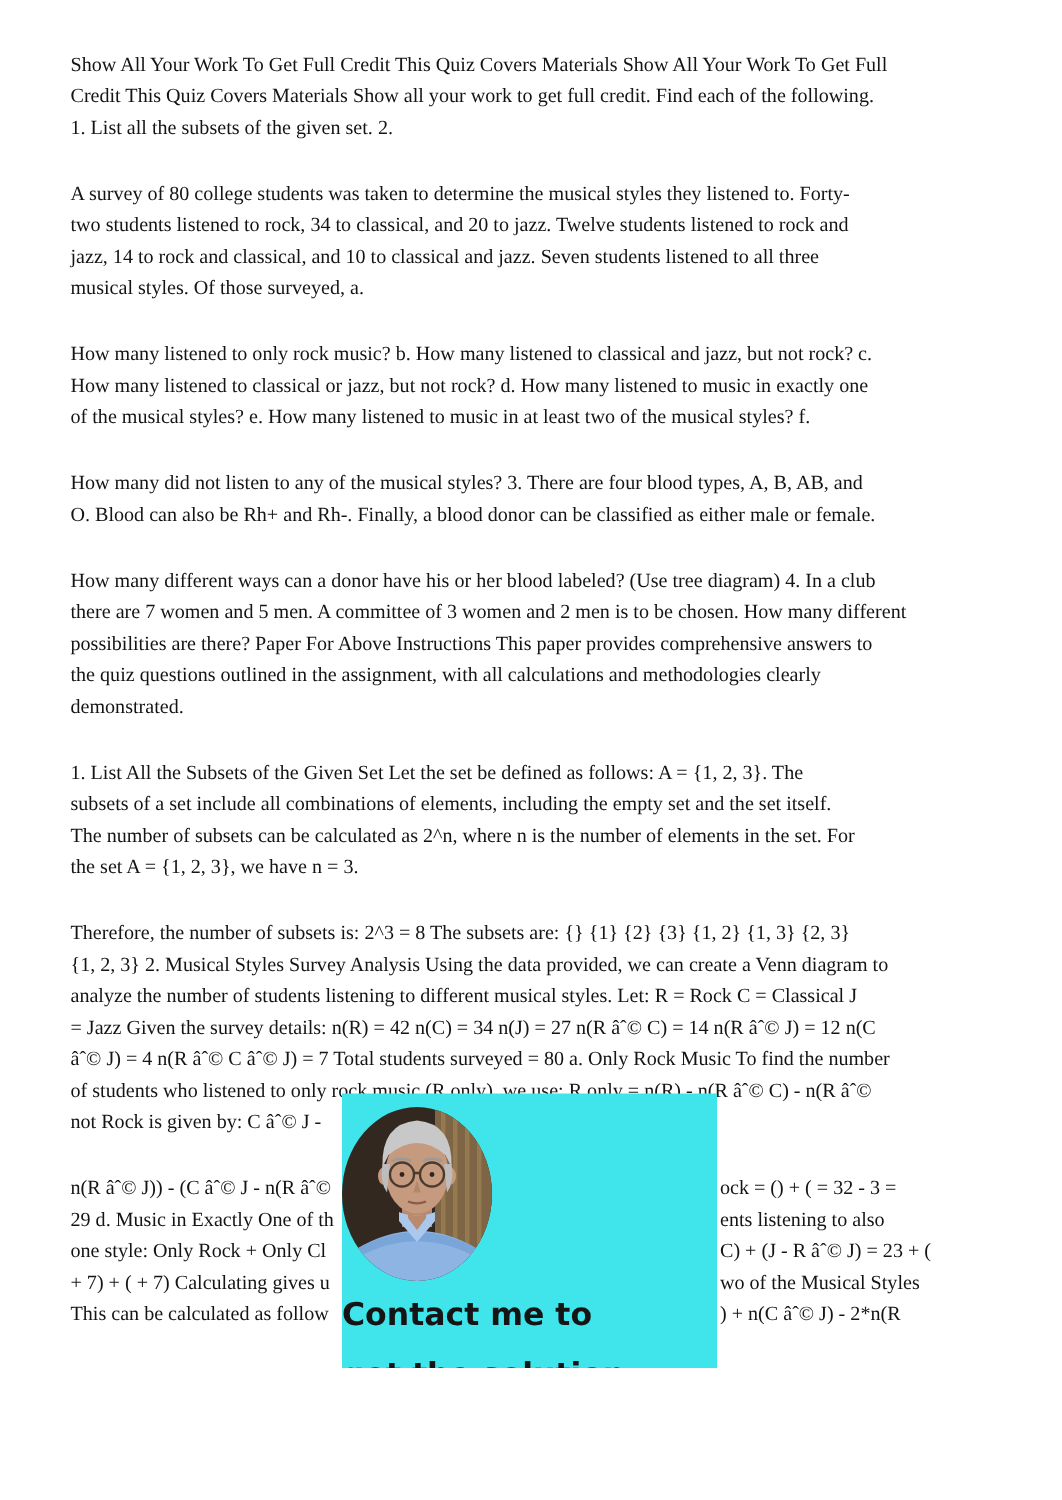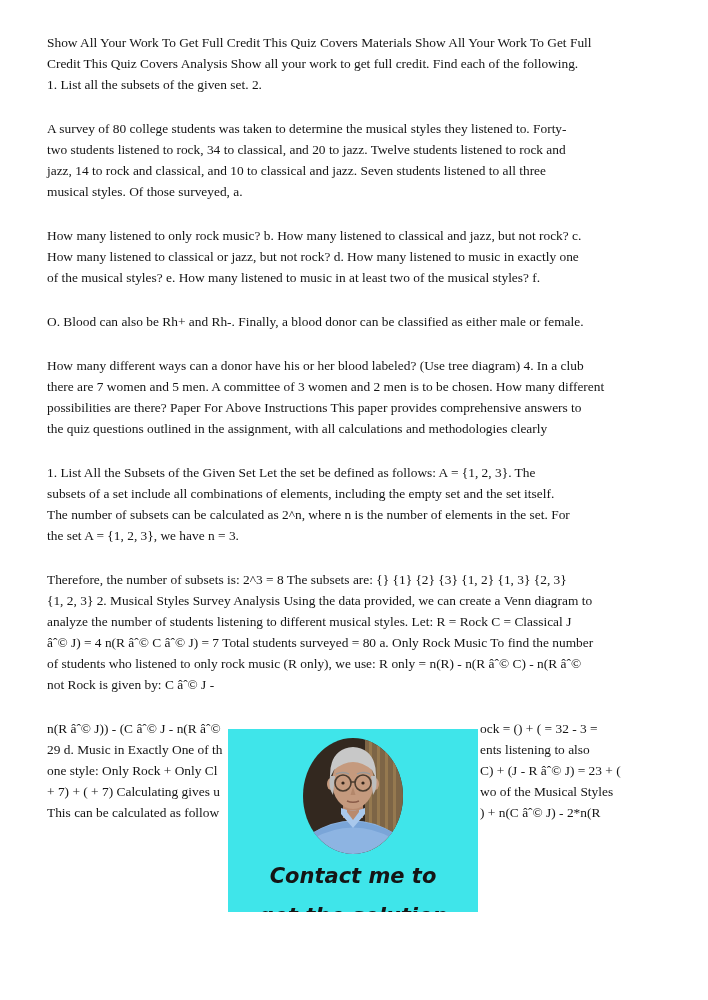--- a/index.html
+++ b/index.html
@@ -18,23 +18,21 @@
     color:#141414;
   }
   .para { margin:0 0 23px 0; }
   .line { position:relative; white-space:nowrap; height:21px; }
   .frag-right { position:absolute; left:433px; top:0; white-space:nowrap; }
 
   .promo {
     position:absolute;
     left:228px; top:729px;
     width:250px; height:244px;
-    text-align:center;
     overflow:hidden;
-    font-style:italic;
   }
   .photo-wrap { margin-top:9px; line-height:0; }
   .headline {
     margin-top:9px;
     font-family:"DejaVu Sans", sans-serif;
     font-weight:bold;
     font-size:21px;
     line-height:26px;
     color:#151515;
   }
@@ -48,53 +46,56 @@
 </style>
 </head>
 <body>
 
 <div class="page">
 
   <div class="doc">
 
   <div class="para">
         <div class="line">Show All Your Work To Get Full Credit This Quiz Covers Materials Show All Your Work To Get Full</div>
-        <div class="line">Credit This Quiz Covers Analysis Show all your work to get full credit. Find each of the following.</div>
+        <div class="line">Credit This Quiz Covers Materials Show all your work to get full credit. Find each of the following.</div>
         <div class="line">1. List all the subsets of the given set. 2.</div>
       </div>
       <div class="para">
         <div class="line">A survey of 80 college students was taken to determine the musical styles they listened to. Forty-</div>
         <div class="line">two students listened to rock, 34 to classical, and 20 to jazz. Twelve students listened to rock and</div>
         <div class="line">jazz, 14 to rock and classical, and 10 to classical and jazz. Seven students listened to all three</div>
         <div class="line">musical styles. Of those surveyed, a.</div>
       </div>
       <div class="para">
         <div class="line">How many listened to only rock music? b. How many listened to classical and jazz, but not rock? c.</div>
         <div class="line">How many listened to classical or jazz, but not rock? d. How many listened to music in exactly one</div>
         <div class="line">of the musical styles? e. How many listened to music in at least two of the musical styles? f.</div>
       </div>
       <div class="para">
+        <div class="line">How many did not listen to any of the musical styles? 3. There are four blood types, A, B, AB, and</div>
         <div class="line">O. Blood can also be Rh+ and Rh-. Finally, a blood donor can be classified as either male or female.</div>
       </div>
       <div class="para">
         <div class="line">How many different ways can a donor have his or her blood labeled? (Use tree diagram) 4. In a club</div>
         <div class="line">there are 7 women and 5 men. A committee of 3 women and 2 men is to be chosen. How many different</div>
         <div class="line">possibilities are there? Paper For Above Instructions This paper provides comprehensive answers to</div>
         <div class="line">the quiz questions outlined in the assignment, with all calculations and methodologies clearly</div>
+        <div class="line">demonstrated.</div>
       </div>
       <div class="para">
         <div class="line">1. List All the Subsets of the Given Set Let the set be defined as follows: A = {1, 2, 3}. The</div>
         <div class="line">subsets of a set include all combinations of elements, including the empty set and the set itself.</div>
         <div class="line">The number of subsets can be calculated as 2^n, where n is the number of elements in the set. For</div>
         <div class="line">the set A = {1, 2, 3}, we have n = 3.</div>
       </div>
       <div class="para">
         <div class="line">Therefore, the number of subsets is: 2^3 = 8 The subsets are: {} {1} {2} {3} {1, 2} {1, 3} {2, 3}</div>
         <div class="line">{1, 2, 3} 2. Musical Styles Survey Analysis Using the data provided, we can create a Venn diagram to</div>
         <div class="line">analyze the number of students listening to different musical styles. Let: R = Rock C = Classical J</div>
+        <div class="line">= Jazz Given the survey details: n(R) = 42 n(C) = 34 n(J) = 27 n(R âˆ© C) = 14 n(R âˆ© J) = 12 n(C</div>
         <div class="line">âˆ© J) = 4 n(R âˆ© C âˆ© J) = 7 Total students surveyed = 80 a. Only Rock Music To find the number</div>
         <div class="line">of students who listened to only rock music (R only), we use: R only = n(R) - n(R âˆ© C) - n(R âˆ©</div>
         <div class="line"><span>not Rock is given by: C âˆ© J -</span></div>
       </div>
       <div class="para">
         <div class="line"><span>n(R âˆ© J)) - (C âˆ© J - n(R âˆ©</span><span class="frag-right">ock = () + ( = 32 - 3 =</span></div>
         <div class="line"><span>29 d. Music in Exactly One of th</span><span class="frag-right">ents listening to also</span></div>
         <div class="line"><span>one style: Only Rock + Only Cl</span><span class="frag-right">C) + (J - R âˆ© J) = 23 + (</span></div>
         <div class="line"><span>+ 7) + ( + 7) Calculating gives u</span><span class="frag-right">wo of the Musical Styles</span></div>
         <div class="line"><span>This can be calculated as follow</span><span class="frag-right">) + n(C âˆ© J) - 2*n(R</span></div>

